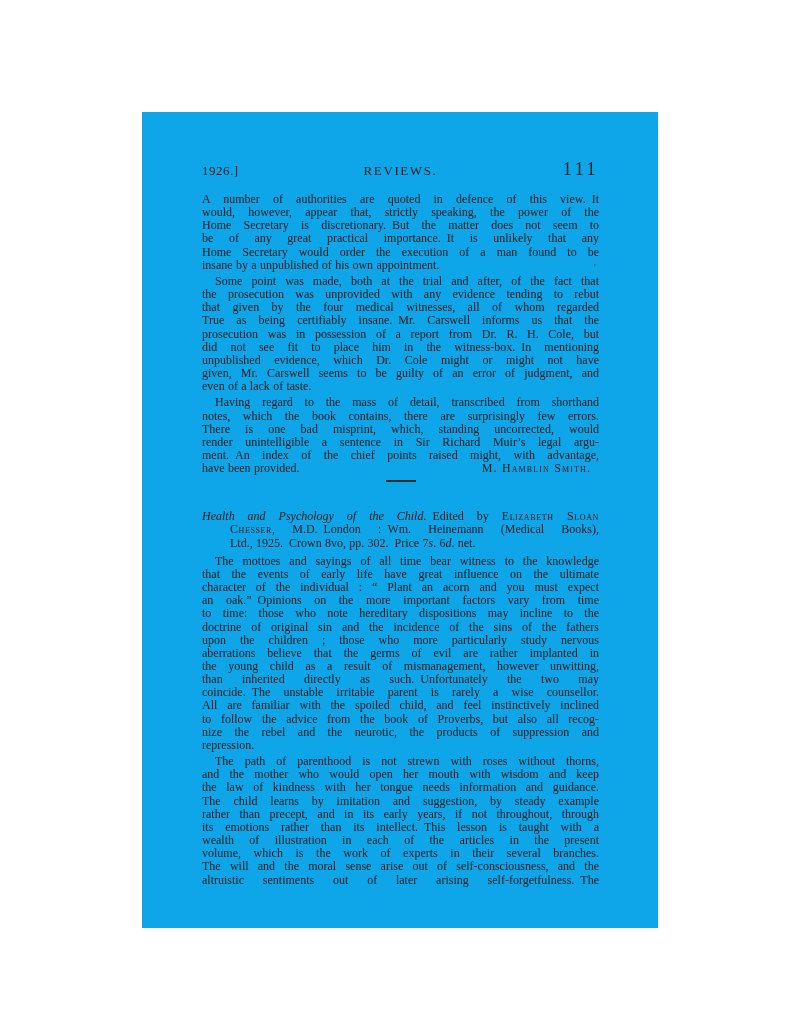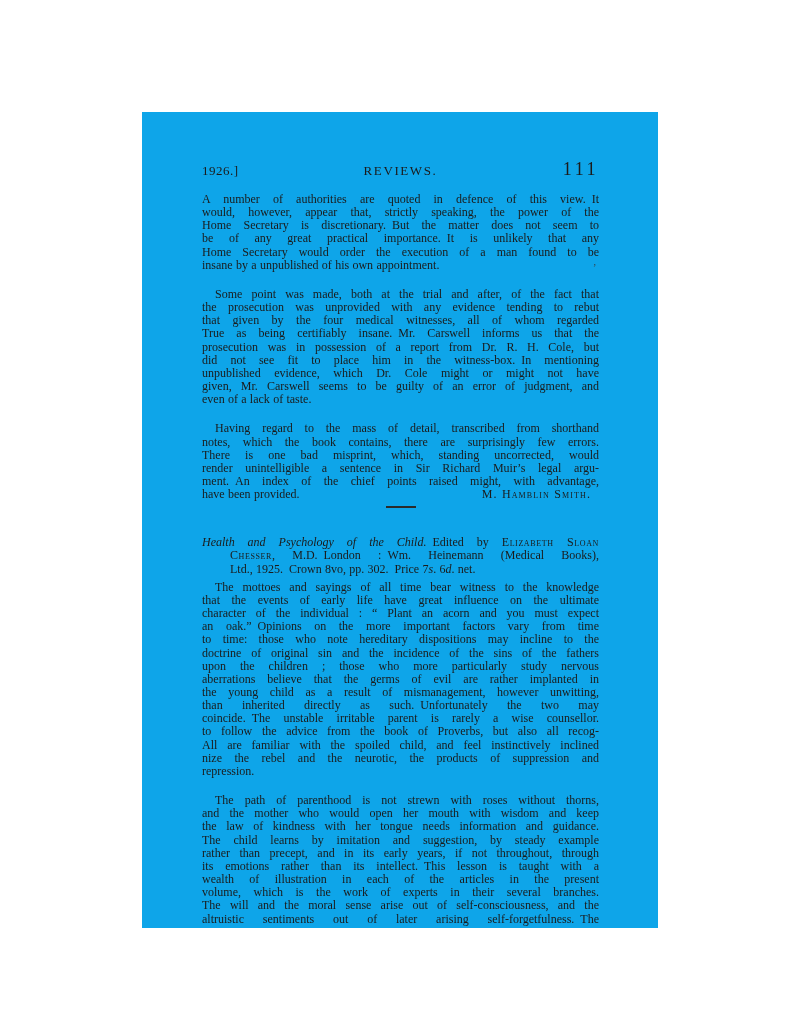--- a/index.html
+++ b/index.html
@@ -40,21 +40,21 @@
   .hc { justify-self: center; font-size: 13px; letter-spacing: 1.6px; text-align: right; }
   .hr { justify-self: end; font-size: 18px; letter-spacing: 3.5px; }
   .line {
     font-size: 12px;
     line-height: 13.15px;
     word-spacing: 0.3px;
   }
   .jline { text-align: justify; text-align-last: justify; }
   .lastline { text-align: left; text-align-last: left; }
   .indent { text-indent: 13px; }
-  .para + .para { margin-top: 16px; }
+  .para + .para { margin-top: 3px; }
   .closing {
     display: flex;
     justify-content: space-between;
     align-items: flex-start;
   }
   .sc { font-variant: small-caps; letter-spacing: 0.6px; font-family: Liberation Serif, serif; }
   .sig { letter-spacing: 1.1px; padding-right: 8px; }
   .divider {
     width: 30px;
     height: 0;
@@ -130,22 +130,22 @@
           <div class="line jline">that the events of early life have great influence on the ultimate</div>
           <div class="line jline">character of the individual : “ Plant an acorn and you must expect</div>
           <div class="line jline">an oak.” Opinions on the more important factors vary from time</div>
           <div class="line jline">to time: those who note hereditary dispositions may incline to the</div>
           <div class="line jline">doctrine of original sin and the incidence of the sins of the fathers</div>
           <div class="line jline">upon the children ; those who more particularly study nervous</div>
           <div class="line jline">aberrations believe that the germs of evil are rather implanted in</div>
           <div class="line jline">the young child as a result of mismanagement, however unwitting,</div>
           <div class="line jline">than inherited directly as such. Unfortunately the two may</div>
           <div class="line jline">coincide. The unstable irritable parent is rarely a wise counsellor.</div>
+          <div class="line jline">All are familiar with the spoiled child, and feel instinctively inclined</div>
           <div class="line jline">to follow the advice from the book of Proverbs, but also all recog-</div>
-          <div class="line jline">All are familiar with the spoiled child, and feel instinctively inclined</div>
           <div class="line jline">nize the rebel and the neurotic, the products of suppression and</div>
           <div class="line lastline">repression.</div>
         </div>
       <div class="para">
           <div class="line jline indent">The path of parenthood is not strewn with roses without thorns,</div>
           <div class="line jline">and the mother who would open her mouth with wisdom and keep</div>
           <div class="line jline">the law of kindness with her tongue needs information and guidance.</div>
           <div class="line jline">The child learns by imitation and suggestion, by steady example</div>
           <div class="line jline">rather than precept, and in its early years, if not throughout, through</div>
           <div class="line jline">its emotions rather than its intellect. This lesson is taught with a</div>

